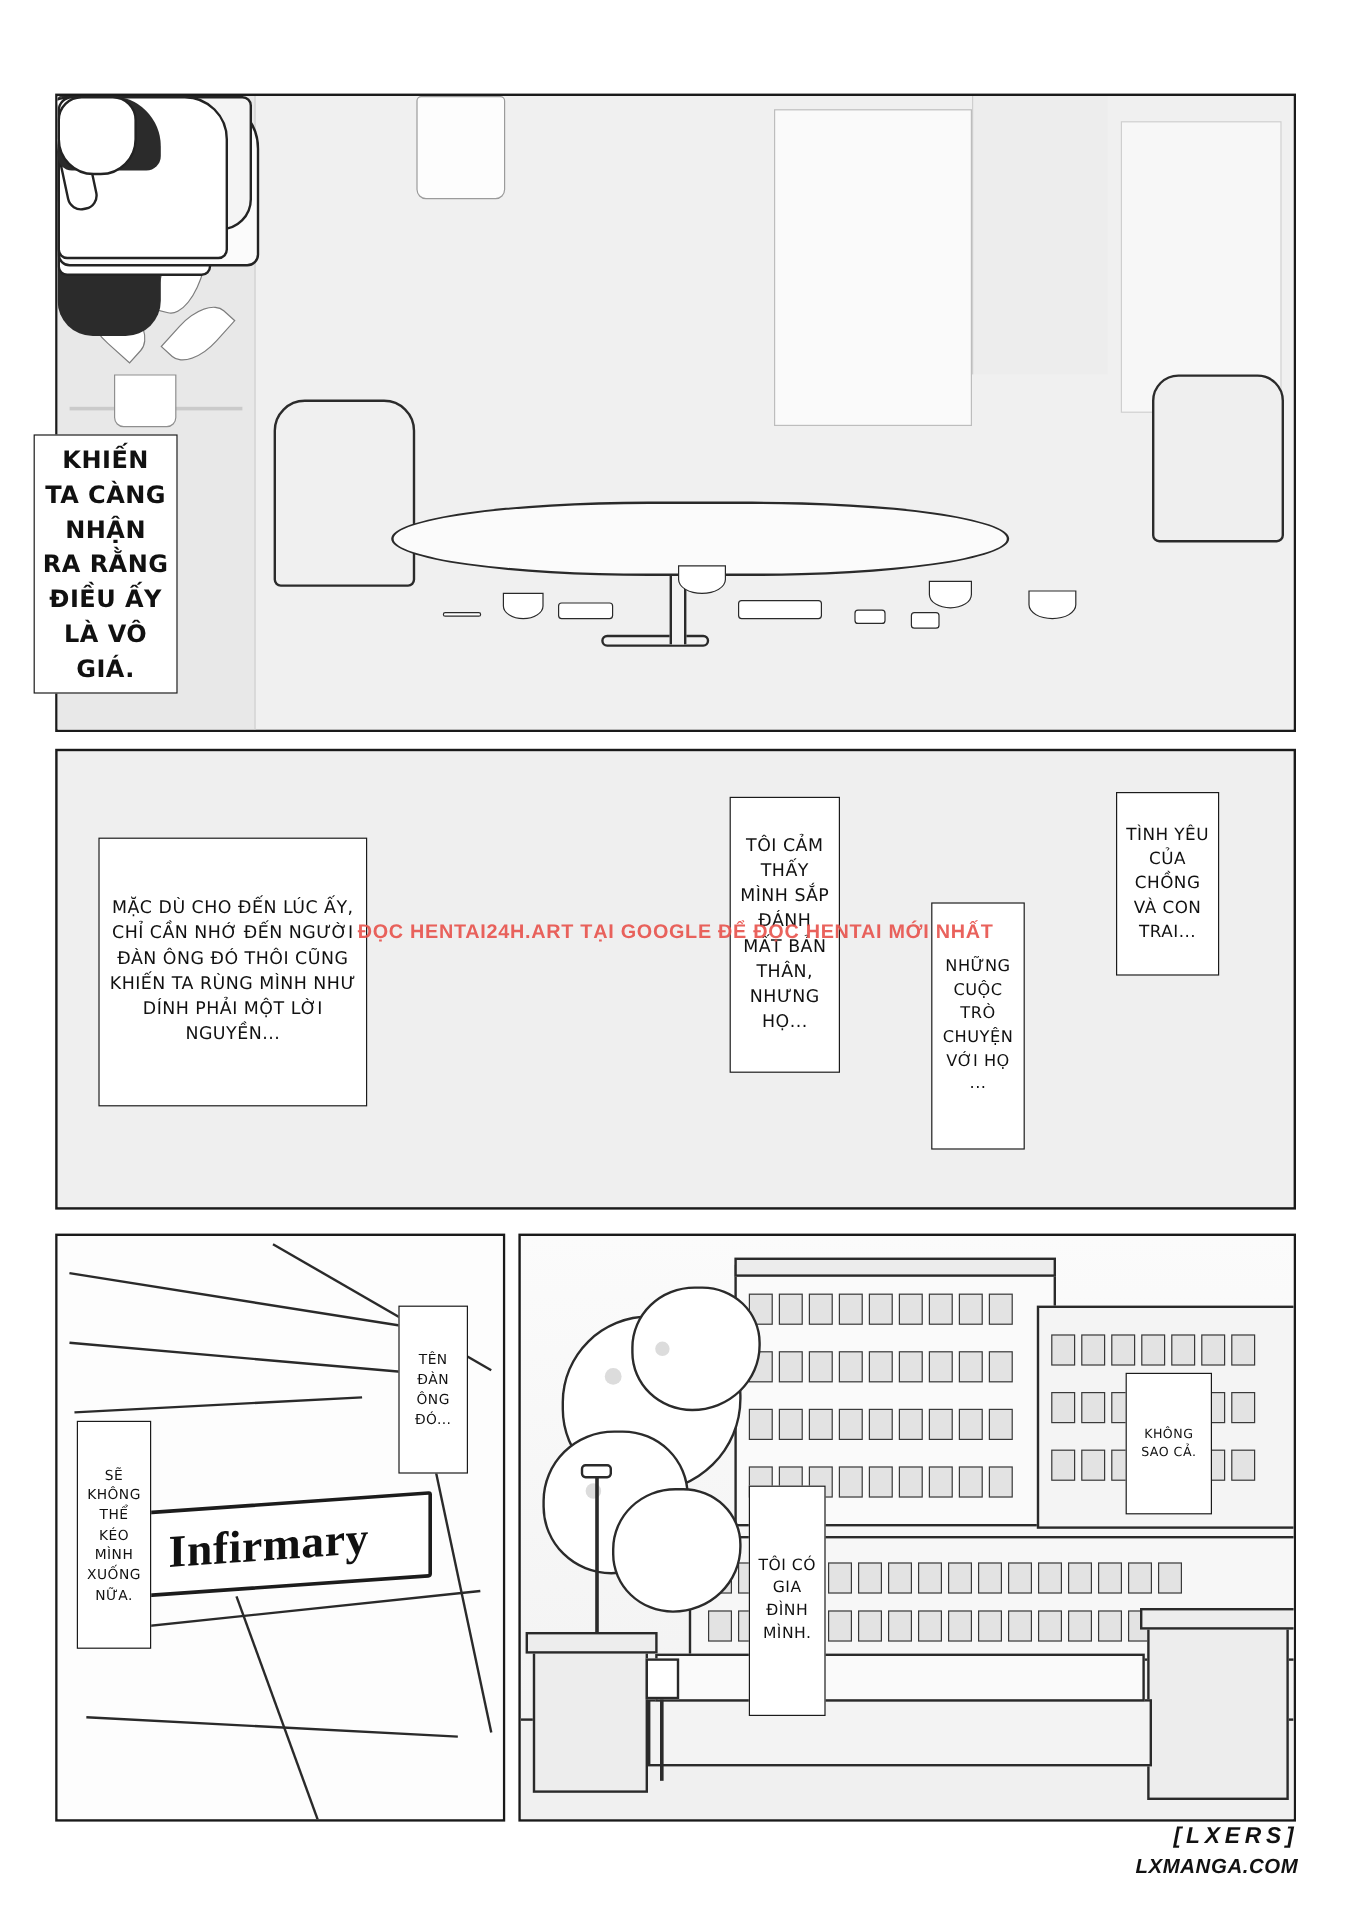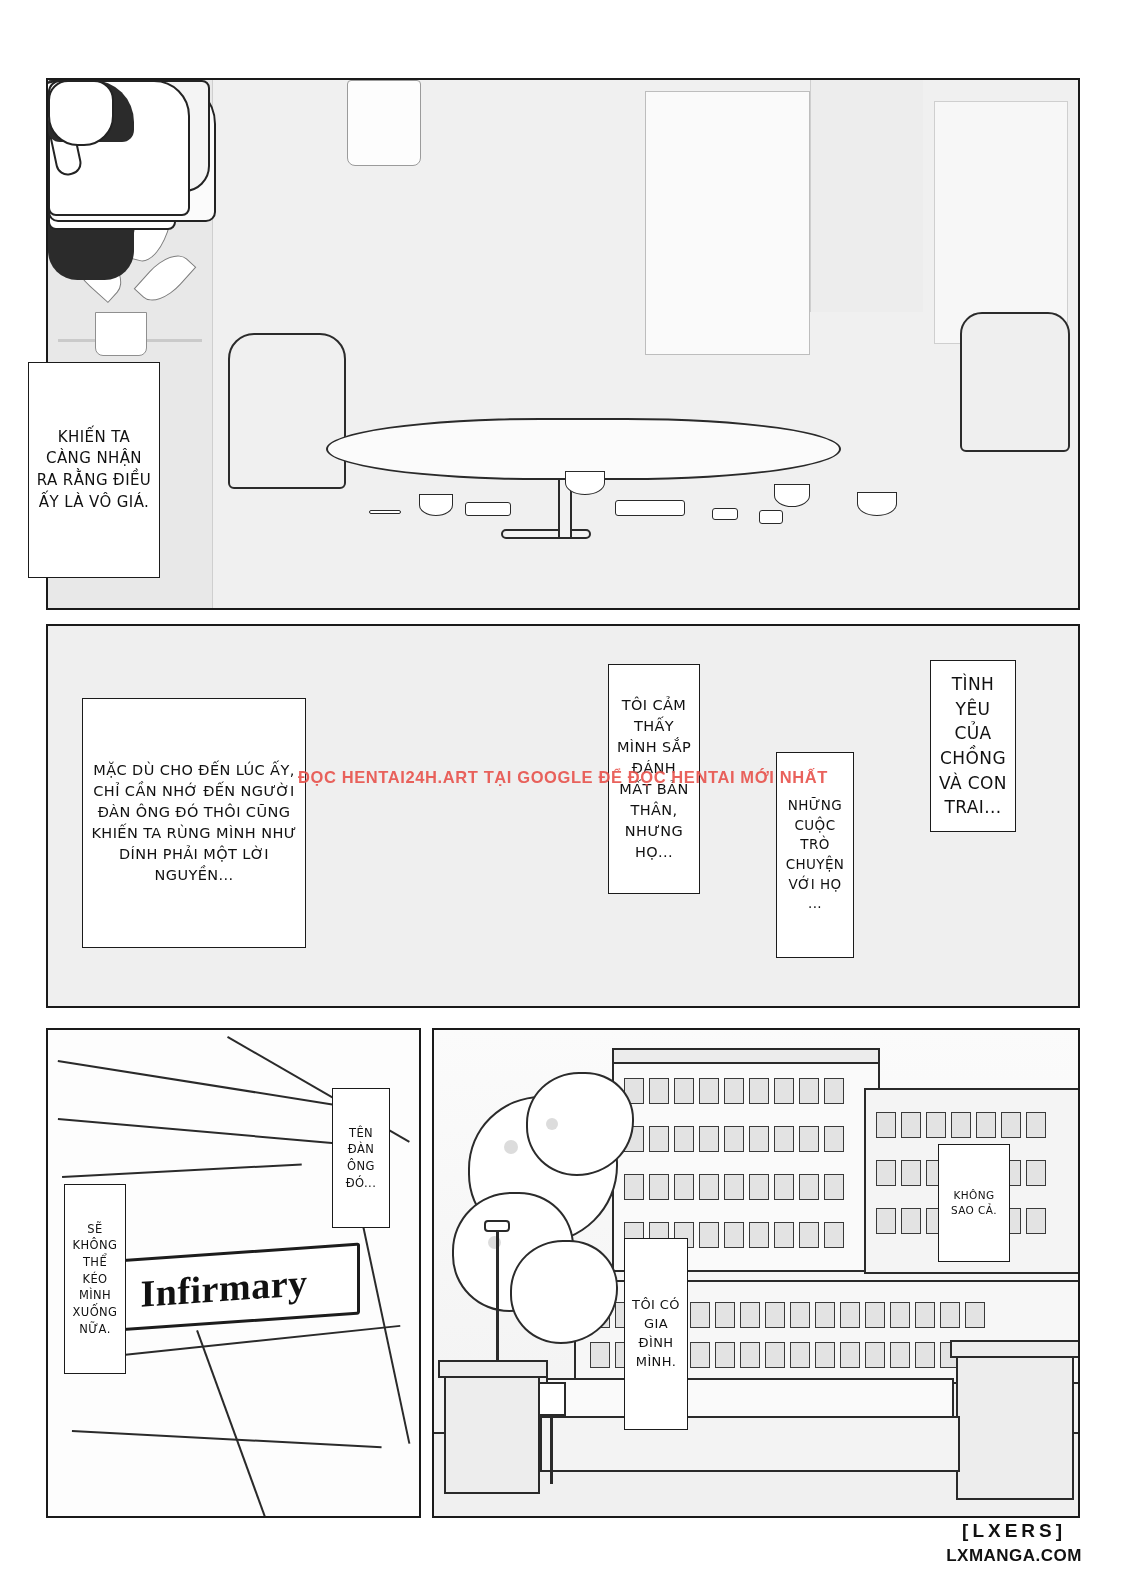--- a/index.html
+++ b/index.html
@@ -46,28 +46,28 @@
     display: flex;
     align-items: center;
     justify-content: center;
     padding: 8px 6px;
     z-index: 6;
     white-space: pre-line;
   }
 
   
   #box-top     { left: 688px; top: 32px;  width: 98px;  height: 192px; font-size: 11.5px; }
-  #box-left    { left: 28px;  top: 362px; width: 132px; height: 216px; font-size: 15px; }
-
-  
-  #box-p2-a { left: 82px;  top: 698px;  width: 224px; height: 250px; font-size: 14.5px; }
+  #box-left    { left: 28px;  top: 362px; width: 120px; height: 216px; font-size: 20px; font-weight: bold; }
+
+  
+  #box-p2-a { left: 82px;  top: 698px;  width: 224px; height: 224px; font-size: 14.5px; }
   #box-p2-b { left: 392px; top: 724px;  width: 122px; height: 260px; font-size: 14.5px; }
   #box-p2-c { left: 608px; top: 664px;  width: 92px; height: 230px; font-size: 14.5px; }
   #box-p2-d { left: 776px; top: 752px;  width: 78px;  height: 206px; font-size: 13.5px; }
-  #box-p2-e { left: 930px; top: 660px;  width: 86px;  height: 172px; font-size: 17px; }
+  #box-p2-e { left: 930px; top: 660px;  width: 86px;  height: 153px; font-size: 14px; }
 
   
   #box-p3-a { left: 64px;  top: 1184px; width: 62px; height: 190px; font-size: 11.5px; }
   #box-p3-b { left: 332px; top: 1088px; width: 58px; height: 140px; font-size: 11.5px; }
 
   
   #box-p4-a { left: 624px; top: 1238px; width: 64px;  height: 192px; font-size: 13px; }
   #box-p4-b { left: 938px; top: 1144px; width: 72px;  height: 118px; font-size: 10.5px; }
 
   
@@ -83,22 +83,23 @@
     font-family: "Liberation Sans", sans-serif;
     z-index: 9;
     opacity: .92;
   }
 
   
   #footer-credit {
     position: absolute;
     right: 44px;
     top: 1520px;
-    text-align: center;
+    text-align: right;
     z-index: 10;
+    font-style: italic;
   }
   #footer-credit .brand {
     font-family: "Liberation Sans", sans-serif;
     font-weight: bold;
     font-size: 19px;
     letter-spacing: 4px;
     color: #111;
     display: block;
   }
   #footer-credit .site {

